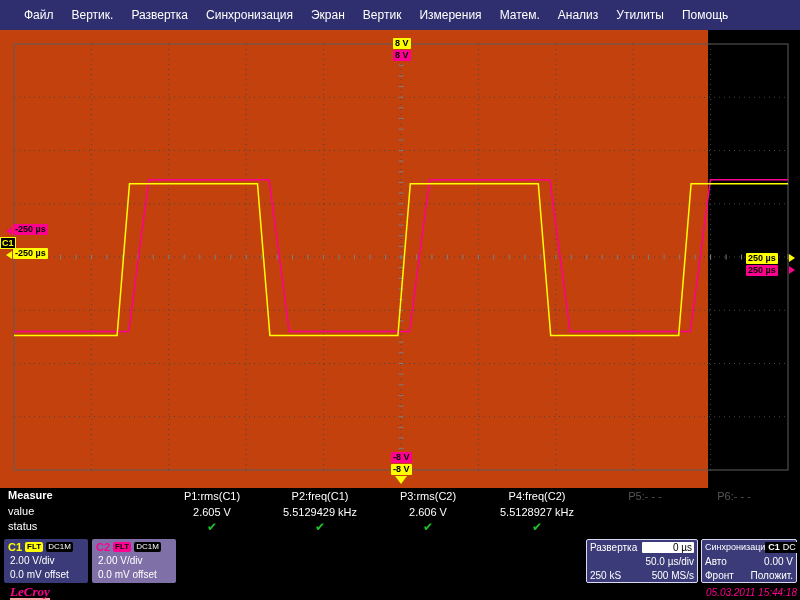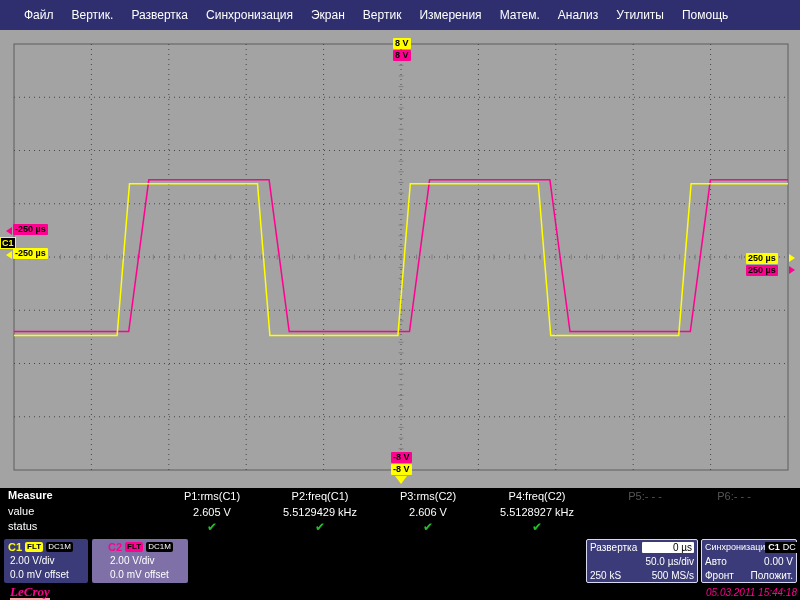--- a/index.html
+++ b/index.html
@@ -3,21 +3,21 @@
 <meta charset="utf-8">
 <style>
   html,body{margin:0;padding:0;background:#000;}
   #root{position:relative;width:800px;height:600px;background:#000;overflow:hidden;
         font-family:"Liberation Sans","DejaVu Sans",sans-serif;-webkit-font-smoothing:antialiased;}
   
   #menubar{position:absolute;top:0;left:0;width:800px;height:30px;display:flex;align-items:center;
            color:#fff;font-size:12px;}
   .menu-item{padding:0 9px;cursor:default;white-space:nowrap;}
   
-  #scope{position:absolute;top:30px;left:0;width:800px;height:458px;background:#a3a3a3;}
+  #scope{position:absolute;top:30px;left:0;width:708px;height:458px;background:#c2410c;}
   #scope svg{position:absolute;top:0;left:0;}
   .badge{position:absolute;height:11px;line-height:11px;font-size:9px;font-weight:bold;
          padding:0 2px;color:#000;white-space:nowrap;border-radius:1px;}
   .badge.y{background:#ffff00;}
   .badge.m{background:#ff0090;}
   .chmark{position:absolute;height:10px;line-height:10px;font-size:9px;font-weight:bold;
           padding:0 1px;color:#ffff00;border:1px solid #ffff00;background:#000;}
   .tri{position:absolute;width:0;height:0;}
   
   #measure{position:absolute;top:488px;left:0;width:800px;height:49px;color:#fff;}
@@ -255,21 +255,21 @@
     <div id="channel-boxes">
         <div class="chbox" style="left: 4px; background: rgb(59, 59, 121);">
           <div class="trow">
             <span class="chid" style="color: rgb(255, 255, 0);">C1</span>
             <span class="pill" style="background: rgb(255, 255, 0);">FLT</span>
             <span class="pill dark">DC1M</span>
           </div>
           <div class="chline">2.00 V/div</div>
           <div class="chline">0.0 mV offset</div>
         </div>
-        <div class="chbox" style="left: 92px; background: rgb(127, 113, 168); padding-left: 12px;">
+        <div class="chbox" style="left: 92px; background: rgb(127, 113, 168);">
           <div class="trow">
             <span class="chid" style="color: rgb(255, 0, 144);">C2</span>
             <span class="pill" style="background: rgb(255, 0, 144);">FLT</span>
             <span class="pill dark">DC1M</span>
           </div>
           <div class="chline">2.00 V/div</div>
           <div class="chline">0.0 mV offset</div>
         </div>
       </div>
 

